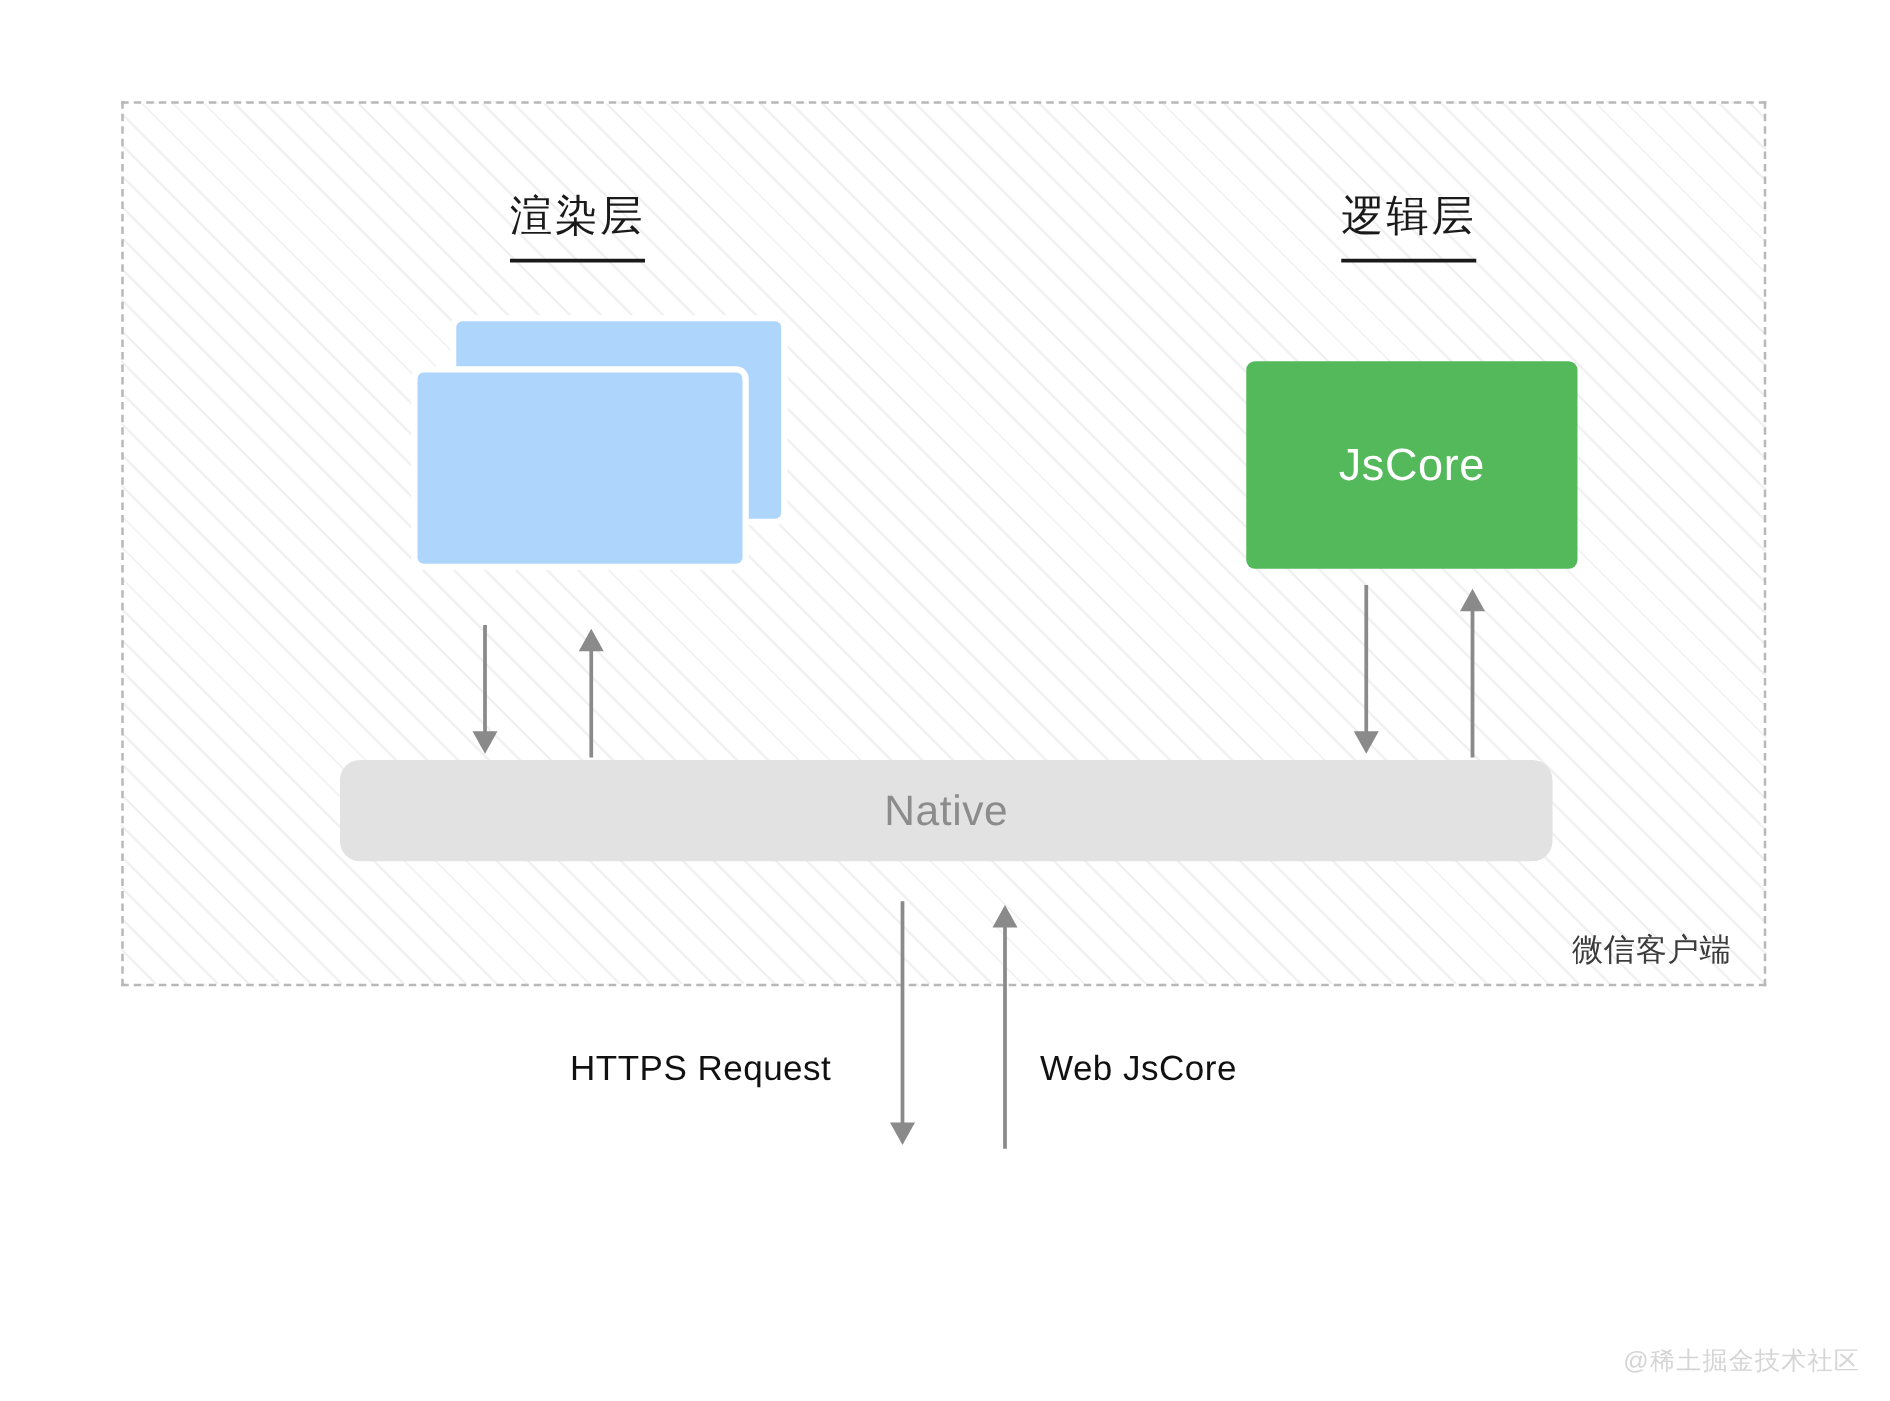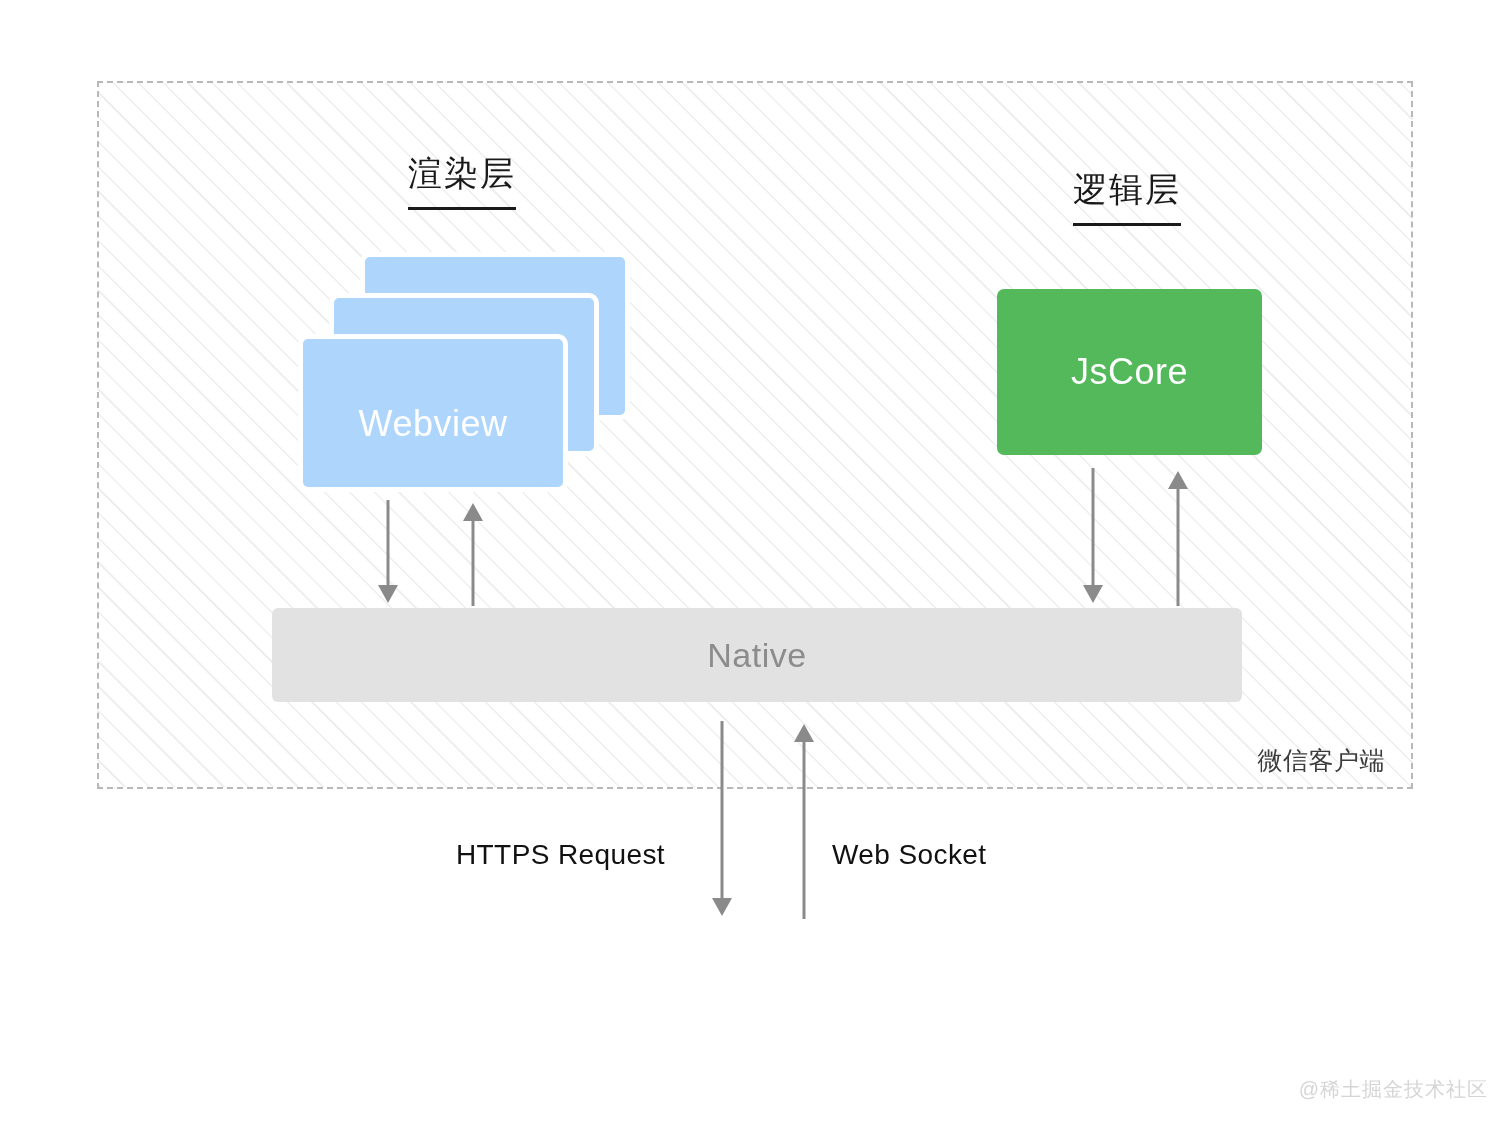--- a/index.html
+++ b/index.html
@@ -60,21 +60,20 @@
     padding-bottom: 12px;
     white-space: nowrap;
   }
   #title-render {
     left: 408px;
     top: 152px;
   }
   #title-logic {
     left: 1073px;
     top: 152px;
-    margin-top: 16px;
   }
 
   
   .wv-card {
     position: absolute;
     background: #aed5fb;
     border-radius: 7px;
     box-sizing: border-box;
   }
   .wv-back {
@@ -132,23 +131,23 @@
     letter-spacing: 0.5px;
     line-height: 1;
   }
 
   
   .native-bar {
     position: absolute;
     left: 272px;
     top: 608px;
     width: 970px;
-    height: 94px;
+    height: 81px;
     background: #e2e2e2;
-    border-radius: 6px;
+    border-radius: 16px;
     display: flex;
     align-items: center;
     justify-content: center;
   }
   .native-label {
     font-size: 34px;
     color: #8c8c8c;
     letter-spacing: 0.5px;
     line-height: 1;
   }
@@ -219,23 +218,20 @@
   <div class="client-box">
     <div class="client-label">微信客户端</div>
   </div>
 
   <div class="col-title" id="title-render">渲染层</div>
 
   <div class="col-title" id="title-logic">逻辑层</div>
 
   <div class="wv-card wv-back"></div>
   <div class="wv-card wv-mid"></div>
-  <div class="wv-card wv-front">
-    <span class="wv-label">Webview</span>
-  </div>
 
   <div class="jscore-box">
     <span class="jscore-label">JsCore</span>
   </div>
 
   <div class="native-bar">
     <span class="native-label">Native</span>
   </div>
 
 
@@ -264,17 +260,17 @@
     <polygon points="18,195 8,177 28,177" fill="#8a8a8a"></polygon>
   </svg>
 
   <svg class="arrow" style="left:786px; top:721px;" width="36" height="198" viewBox="0 0 36 198">
     <line x1="18" y1="14" x2="18" y2="198" stroke="#8a8a8a" stroke-width="3"></line>
     <polygon points="18,3 8,21 28,21" fill="#8a8a8a"></polygon>
   </svg>
 
   <div class="proto-label" id="label-https">HTTPS Request</div>
 
-  <div class="proto-label" id="label-ws">Web Socket</div>
+  <div class="proto-label" id="label-ws">Web JsCore</div>
 
   <div class="watermark">@稀土掘金技术社区</div>
 
 </div>
 
 </body></html>

